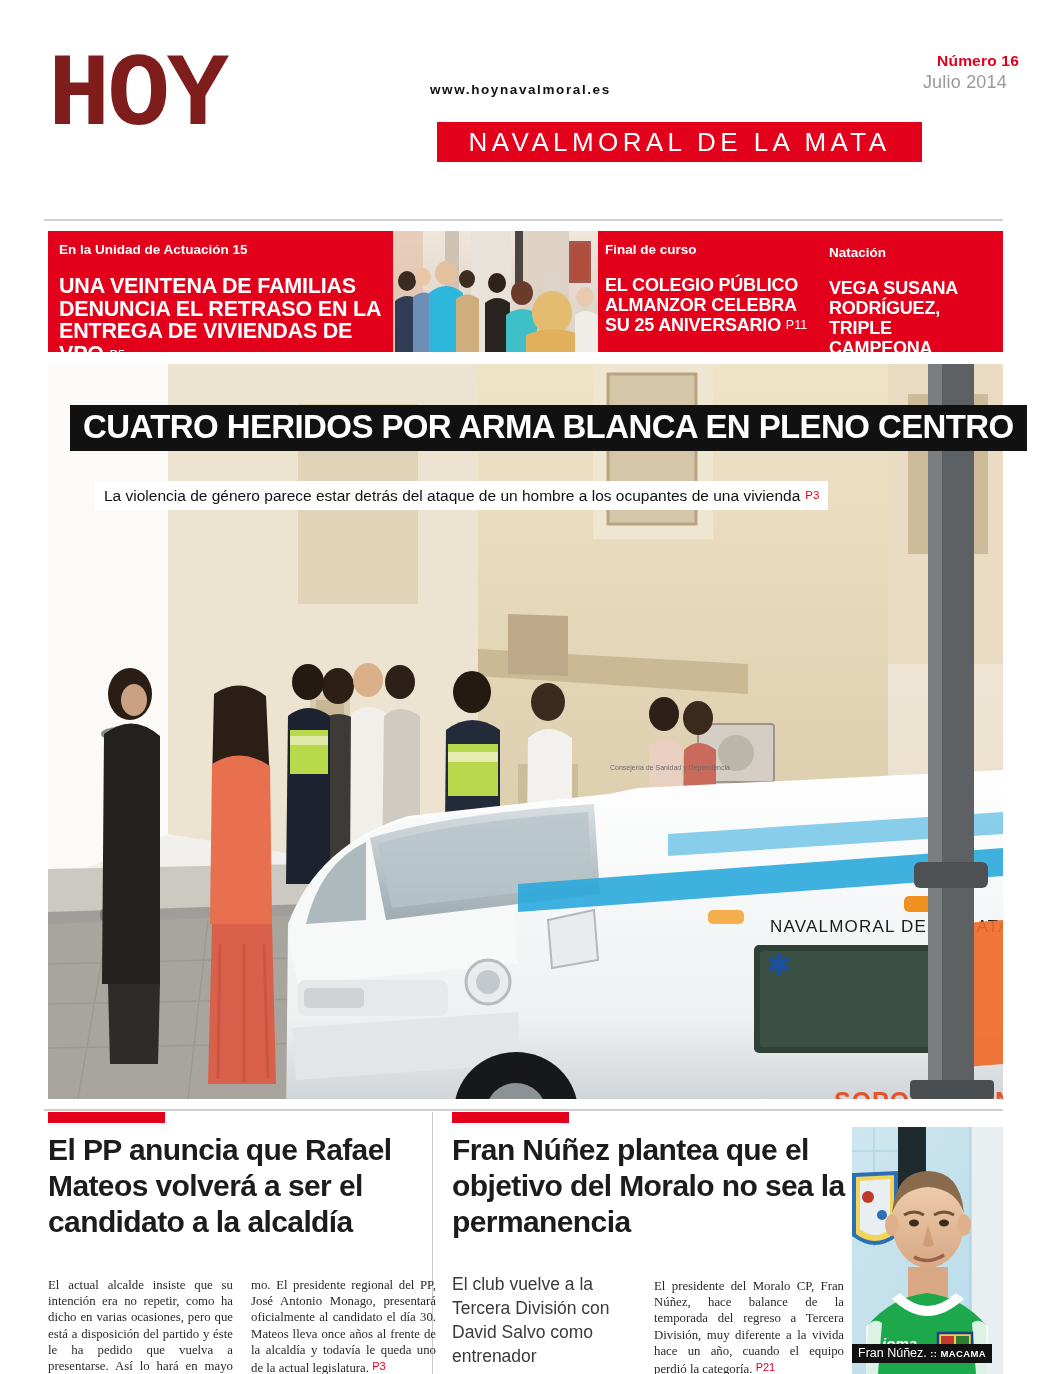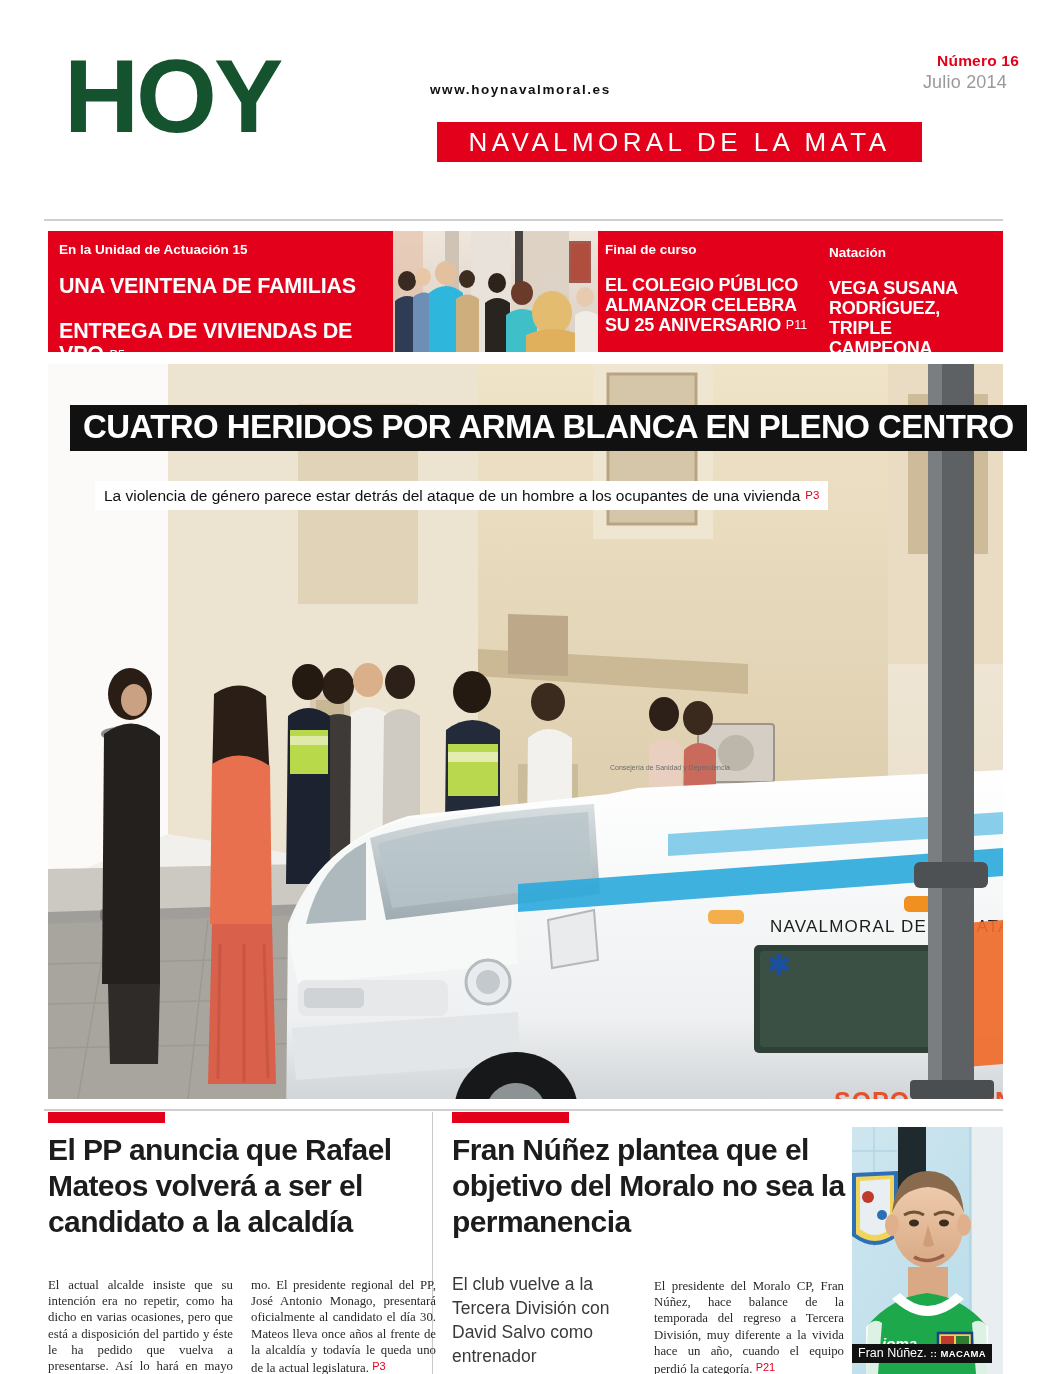--- a/index.html
+++ b/index.html
@@ -6,24 +6,24 @@
   body{
     width:1047px;height:1374px;position:relative;overflow:hidden;
     font-family:"Liberation Sans", sans-serif;
     color:#1a1a1a;
   }
   .page{position:absolute;inset:0;background:#fff;}
 
   
   .masthead{position:absolute;left:0;top:0;width:1047px;height:212px;}
   .logo-hoy{
-    position:absolute;left:64px;top:44px;
-    font-family:Liberation Sans, sans-serif;
+    position:absolute;left:48px;top:44px;
+    font-family:Liberation Mono, monospace;
     font-weight:bold;font-size:104px;line-height:104px;
-    letter-spacing:-3px;color:#14532d;
+    letter-spacing:-3px;color:#7f1d1d;
   }
   .site-url{
     position:absolute;left:430px;top:82px;
     font-size:13.5px;font-weight:bold;letter-spacing:1.6px;color:#111;
   }
   .town-bar{
     position:absolute;left:437px;top:122px;width:485px;height:40px;
     background:#e2001a;
   }
   .town-bar span{
@@ -142,21 +142,21 @@
     <div class="issue-date">Julio 2014</div>
   </div>
   <div class="rule-top"></div>
 
   <div class="teaser">
 
     <div class="teaser-col tc1">
       <div class="kicker">En la Unidad de Actuación 15</div>
       <div class="teaser-head">
         <span>UNA VEINTENA DE FAMILIAS</span><br>
-        <br>
+        <span>DENUNCIA EL RETRASO EN LA</span><br>
         <span>ENTREGA DE VIVIENDAS DE VPO</span>
         <span class="pg">P5</span>
       </div>
     </div>
 
     <div class="teaser-col tc-photo">
       <svg class="crowdimg" viewBox="0 0 205 121" preserveAspectRatio="none">
         <defs>
           <linearGradient id="tgwall" x1="0" y1="0" x2="0" y2="1">
             <stop offset="0" stop-color="#efe6dc"></stop>

